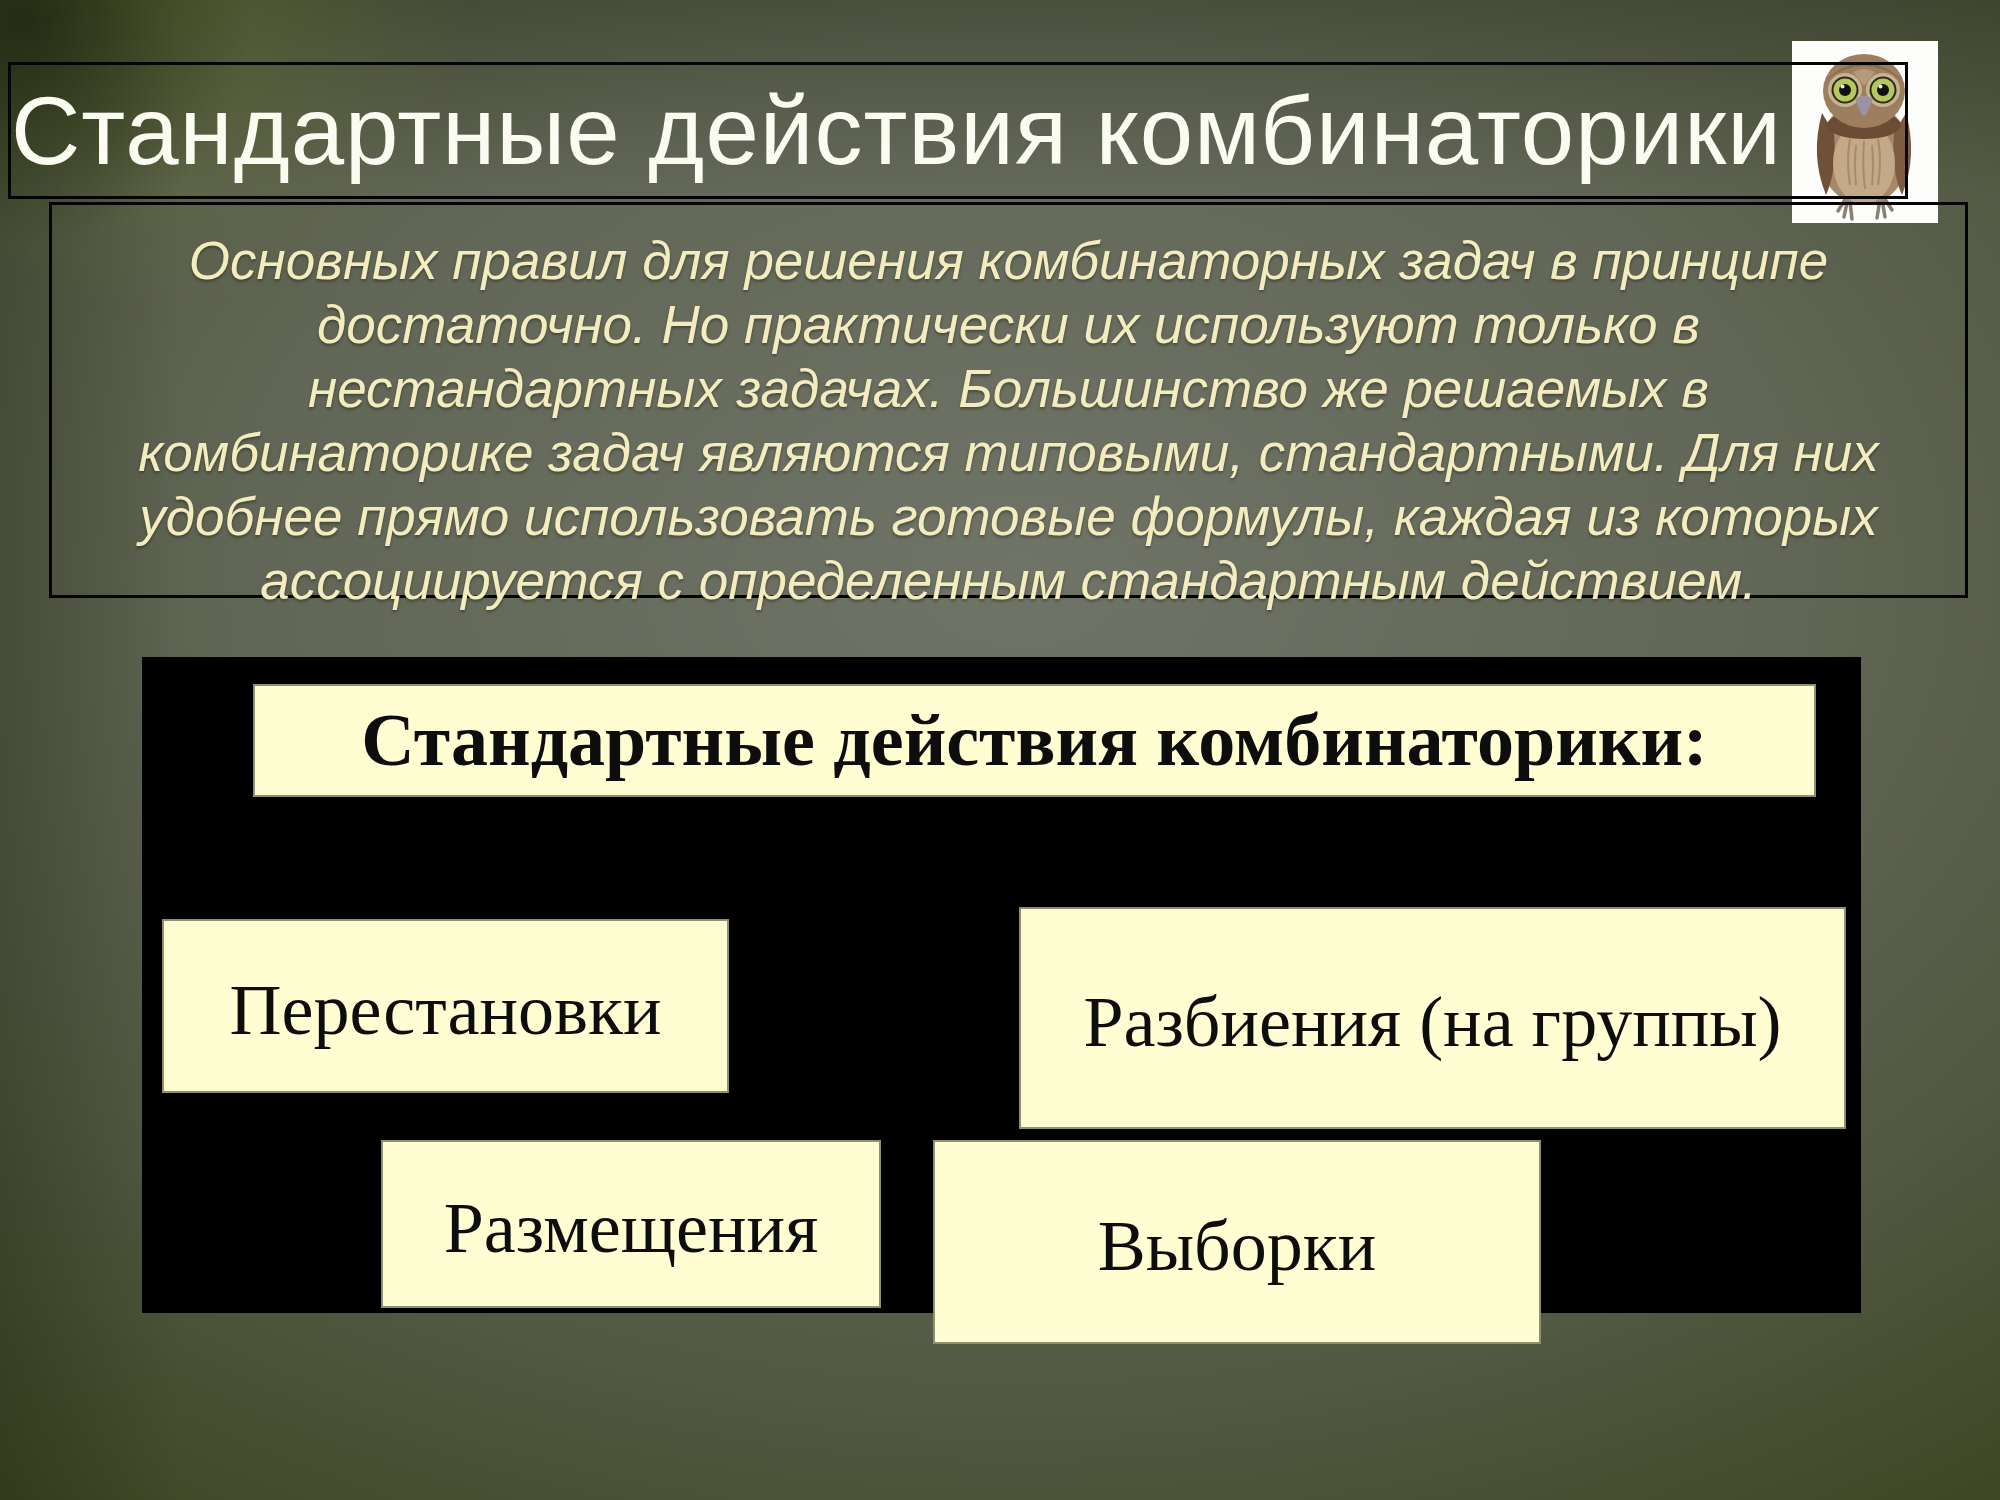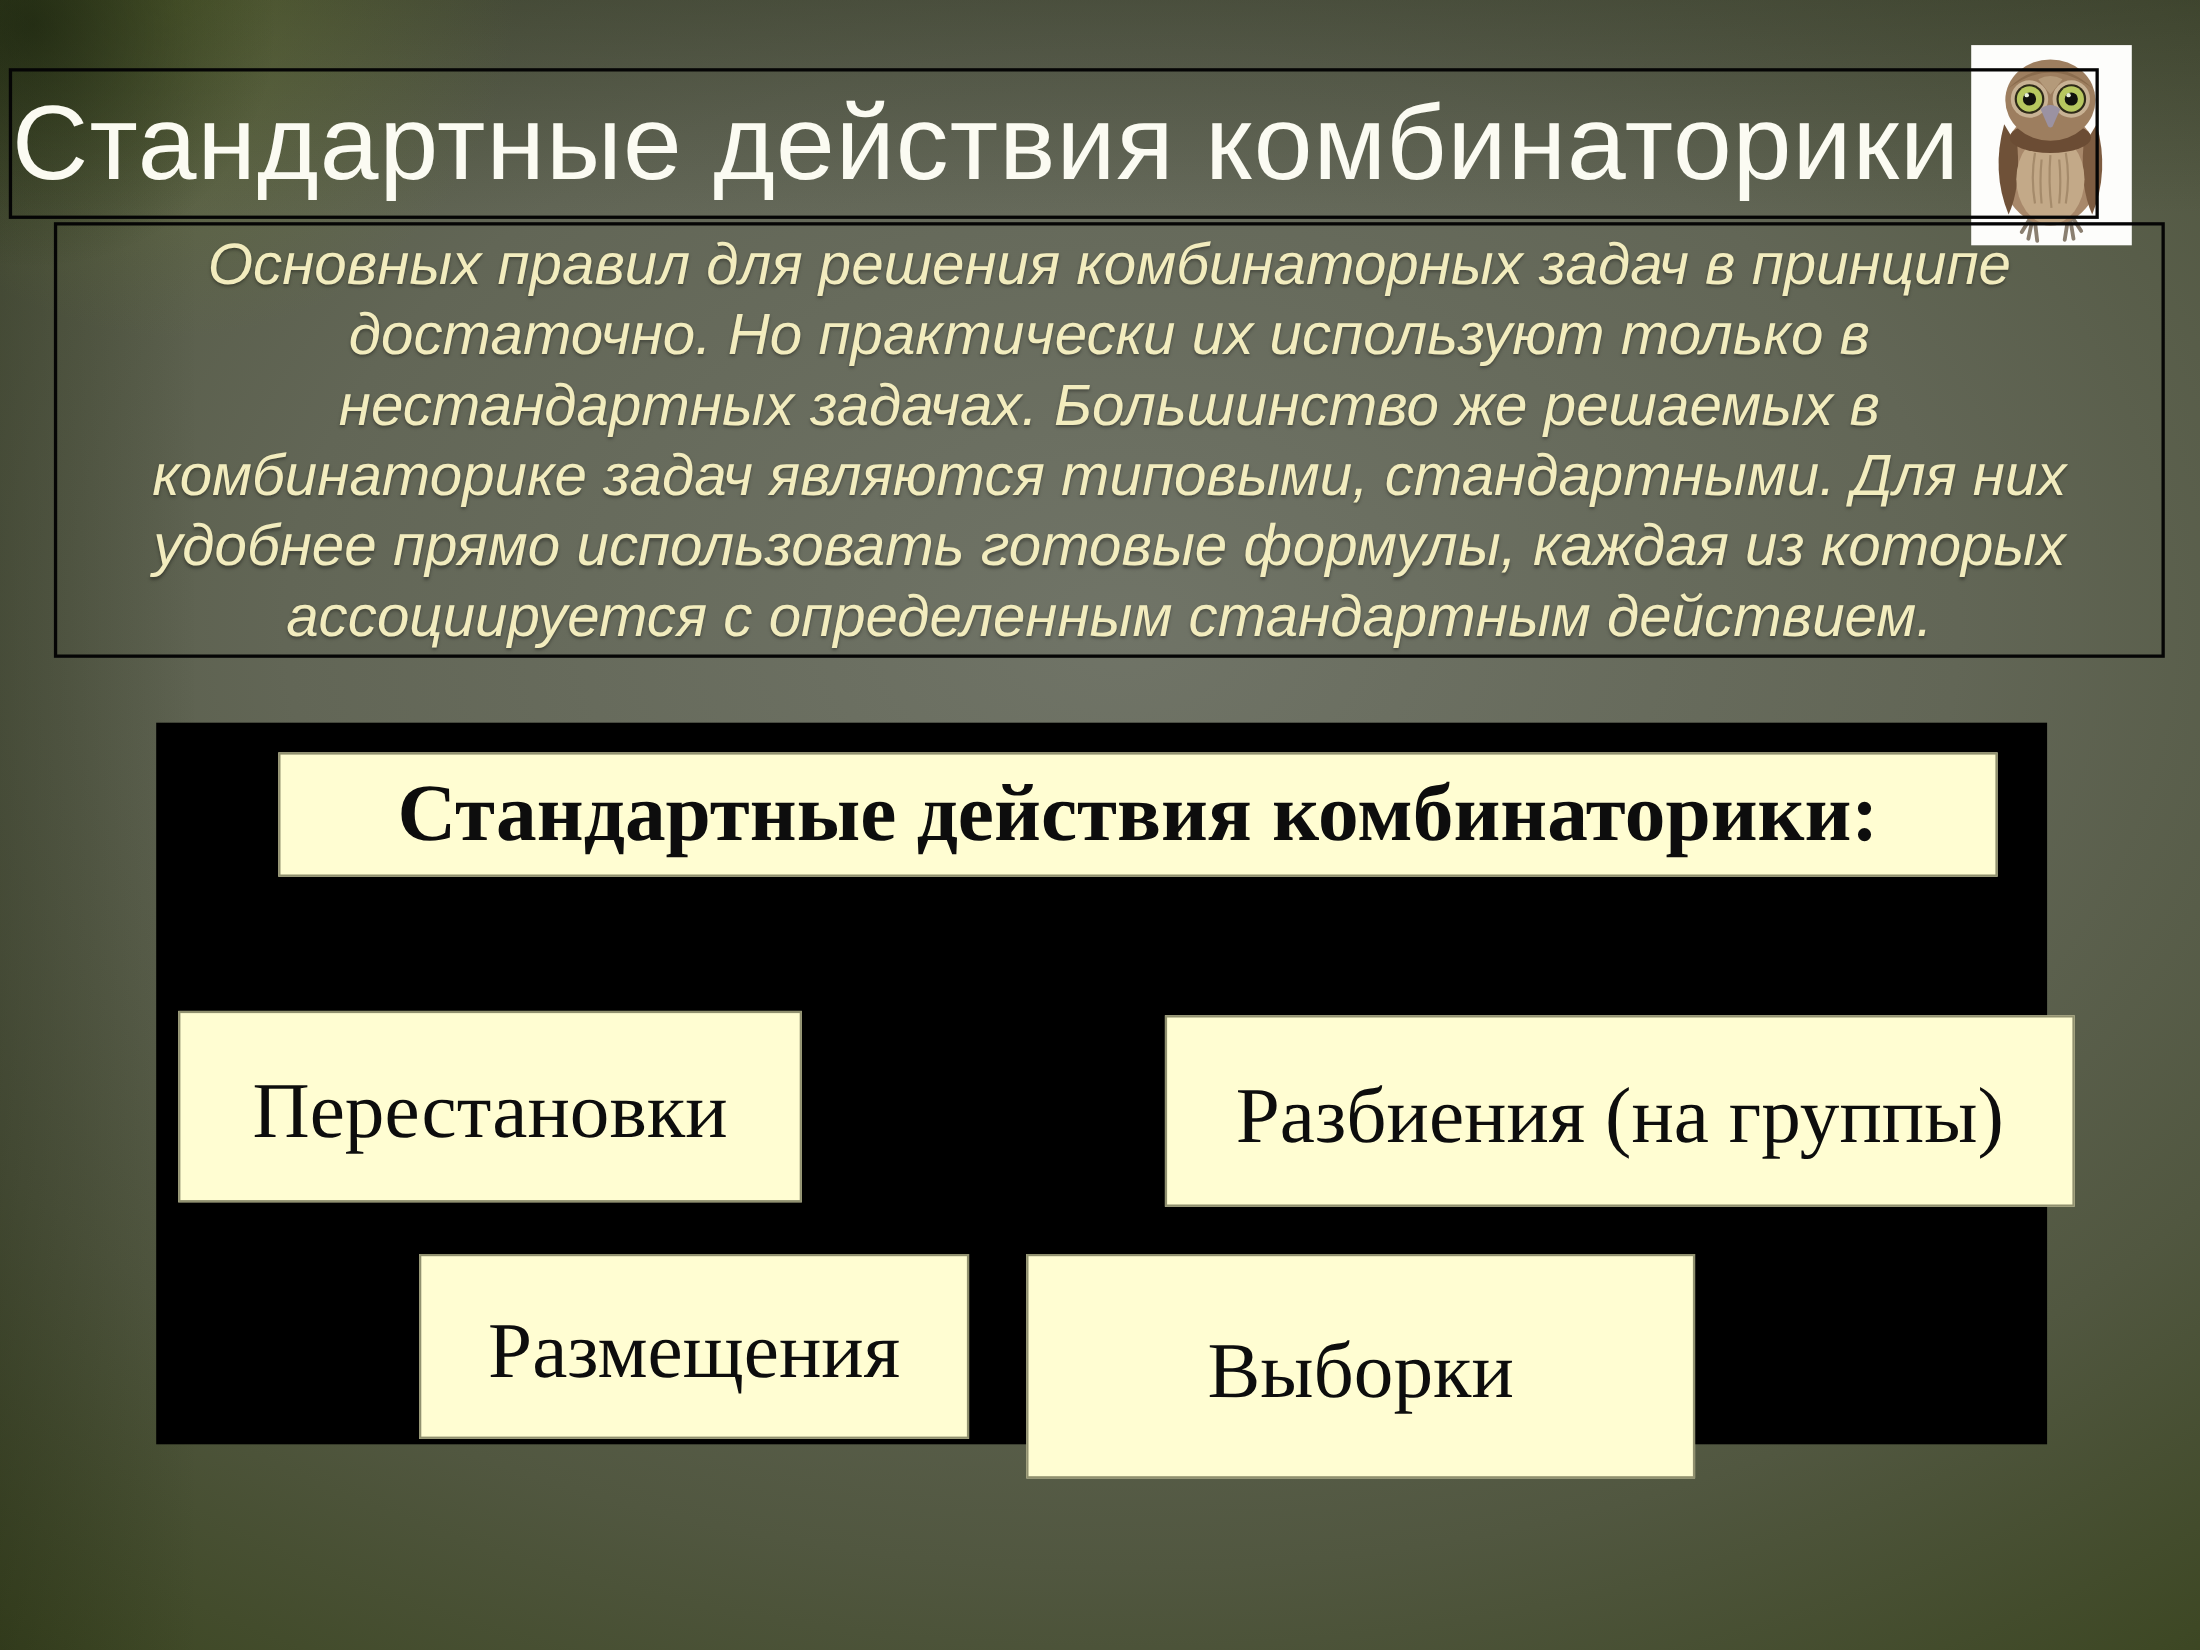--- a/index.html
+++ b/index.html
@@ -52,21 +52,21 @@
   .intro-box {
     position: absolute;
     left: 49px; top: 202px;
     width: 1919px; height: 396px;
     box-sizing: border-box;
     border: 3px solid #050505;
     z-index: 2;
   }
   .intro-text {
     margin: 0;
-    padding-top: 4px;
+    padding-top: 24px;
     text-align: center;
     white-space: pre-line;
     font-style: italic;
     font-size: 53px;
     line-height: 64px;
     color: #f2ecbe;
     text-shadow: 0 2px 3px rgba(0,0,0,0.35);
   }
 
   
@@ -88,21 +88,21 @@
     white-space: nowrap;
   }
   .panel-header {
     left: 111px; top: 27px;
     width: 1563px; height: 113px;
     font-weight: 700;
     font-size: 74px;
   }
   .item { font-size: 72px; padding-top: 8px; }
   .item-0 { left: 20px;  top: 262px; width: 567px; height: 174px; }
-  .item-1 { left: 877px; top: 266px; width: 827px; height: 174px; margin-left: 40px; }
+  .item-1 { left: 877px; top: 250px; width: 827px; height: 222px; }
   .item-2 { left: 239px; top: 483px; width: 500px; height: 168px; align-items: center; }
   .item-3 { left: 791px; top: 483px; width: 608px; height: 204px; }
 </style>
 </head>
 <body>
 
 <div class="slide">
 
   <div class="owl-box">
     <svg viewBox="0 0 146 182" width="146" height="182" xmlns="http://www.w3.org/2000/svg" aria-hidden="true">

